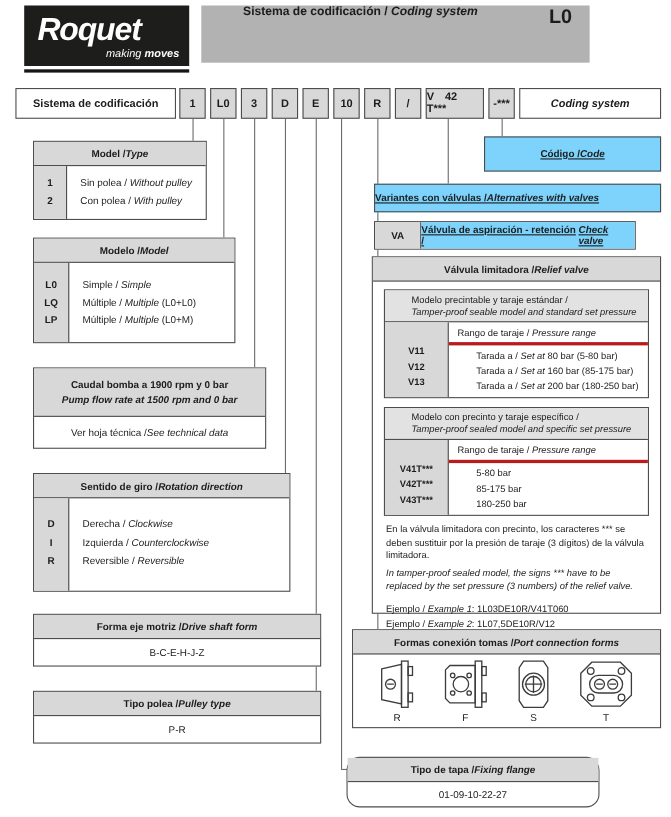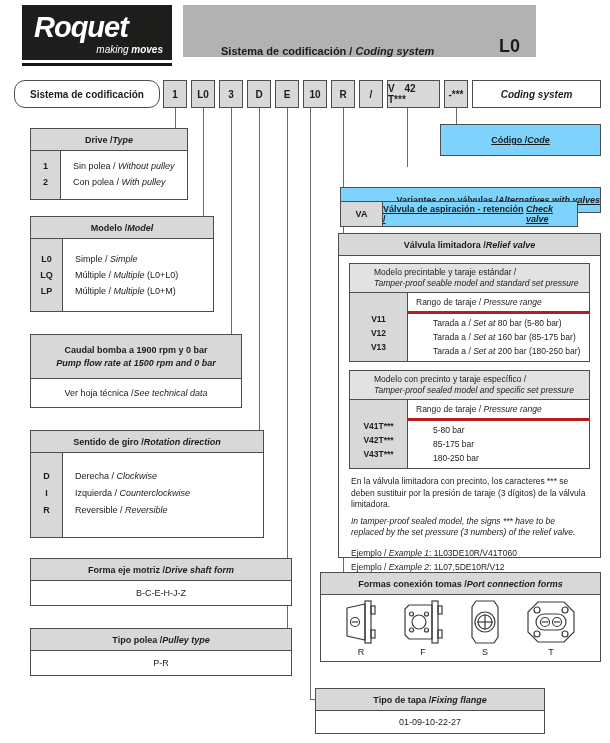--- a/index.html
+++ b/index.html
@@ -52,41 +52,41 @@
   <div class="vline" style="left:343px;top:108px;height:464px;"></div>
   <div class="vline" style="left:407px;top:108px;height:59px;"></div>
   <div class="vline" style="left:456px;top:108px;height:16px;"></div>
 
   <div class="abs" style="left:22px;top:5px;width:150px;height:55px;background:#1d1d1b;color:#fff;">
     <div class="abs" style="left:12px;top:6px;font-size:29px;font-weight:bold;font-style:italic;letter-spacing:-1px;">Roquet</div>
     <div class="abs" style="right:9px;bottom:5px;font-size:10px;font-style:italic;"><span>making </span><b>moves</b></div>
   </div>
   <div class="abs" style="left:22px;top:63px;width:150px;height:3px;background:#161616;"></div>
 
-  <div class="abs" style="left:183px;top:5px;width:353px;height:52px;background:#b2b2b2;display:flex;align-items:flex-end;">
+  <div class="abs" style="left:183px;top:5px;width:353px;height:52px;background:#b2b2b2;display:flex;align-items:flex-start;">
     <div style="margin-left:38px;font-size:11px;font-weight:bold;"><span>Sistema de codificación / </span><span class="en">Coding system</span></div>
     <div style="margin-left:auto;margin-right:16px;font-size:18px;font-weight:bold;">L0</div>
   </div>
 
-  <div class="ccell" style="left:14px;width:146px;border-radius:11px;">Sistema de codificación</div>
+  <div class="ccell" style="left:14px;width:146px;">Sistema de codificación</div>
   <div class="ccell gray" style="left:163px;width:24px;">1</div>
   <div class="ccell gray" style="left:191px;width:24px;">L0</div>
   <div class="ccell gray" style="left:219px;width:24px;">3</div>
   <div class="ccell gray" style="left:247px;width:24px;">D</div>
   <div class="ccell gray" style="left:275px;width:24px;">E</div>
   <div class="ccell gray" style="left:303px;width:24px;">10</div>
   <div class="ccell gray" style="left:331px;width:24px;">R</div>
   <div class="ccell gray" style="left:359px;width:24px;">/</div>
   <div class="ccell gray" style="left:387px;width:53px;word-spacing:7px;">V 42 T***</div>
   <div class="ccell gray" style="left:444px;width:24px;">-***</div>
   <div class="ccell en" style="left:472px;width:129px;">Coding system</div>
 
   <div class="box" style="left:30px;top:128px;width:158px;height:72px;">
     <div class="hdr" style="height:22px;">
-        <span>Drive / </span>
+        <span>Model / </span>
         <span class="en">Type</span>
       </div>
     <div class="body-flex" style="height:48px;">
       <div class="keycol" style="width:30px;padding-top:7px;line-height:16px;">
         <div>1</div>
         <div>2</div>
       </div>
       <div class="desccol" style="padding:7px 0 0 12px;line-height:16px;">
         <div><span>Sin polea / </span><span class="en">Without pulley</span></div>
         <div><span>Con polea / </span><span class="en">With pulley</span></div>
@@ -157,21 +157,21 @@
         <span class="en">Pulley type</span>
       </div>
     <div class="centerbody" style="height:24px;">P-R</div>
   </div>
 
   <div class="box graycell" style="left:440px;top:124px;width:161px;height:32px;display:flex;align-items:center;justify-content:center;font-size:9px;font-weight:bold;">
       <span>Código / </span>
       <span class="en">Code</span>
     </div>
 
-  <div class="box graycell" style="left:340px;top:167px;width:261px;height:26px;display:flex;align-items:center;justify-content:flex-end;font-size:9px;font-weight:bold;margin-top:20px;">
+  <div class="box graycell" style="left:340px;top:167px;width:261px;height:26px;display:flex;align-items:center;justify-content:flex-start;font-size:9px;font-weight:bold;">
       <span>Variantes con válvulas / </span>
       <span class="en">Alternatives with valves</span>
     </div>
 
   <div class="box" style="left:340px;top:201px;width:238px;height:26px;display:flex;">
     <div class="keycol" style="width:42px;line-height:24px;background:#d8d8d8;">VA</div>
     <div class="graycell" style="flex:1;display:flex;align-items:center;justify-content:center;font-size:9px;font-weight:bold;">
         <span>Válvula de aspiración - retención / </span>
         <span class="en">Check valve</span>
       </div>
@@ -285,21 +285,21 @@
           <circle cx="20" cy="23" r="4.5"></circle>
           <circle cx="32" cy="23" r="4.5"></circle>
           <line x1="17" y1="23" x2="23" y2="23"></line>
           <line x1="29" y1="23" x2="35" y2="23"></line>
         </svg>
         <div class="portlabel">T</div>
       </div>
     </div>
   </div>
 
-  <div class="box" style="left:315px;top:688px;width:230px;height:46px;">
+  <div class="box" style="left:315px;top:688px;width:230px;height:46px;border-radius:12px;">
     <div class="hdr" style="height:22px;">
         <span>Tipo de tapa / </span>
         <span class="en">Fixing flange</span>
       </div>
     <div class="centerbody" style="height:22px;">01-09-10-22-27</div>
   </div>
 
 </div>
 
 </body></html>

